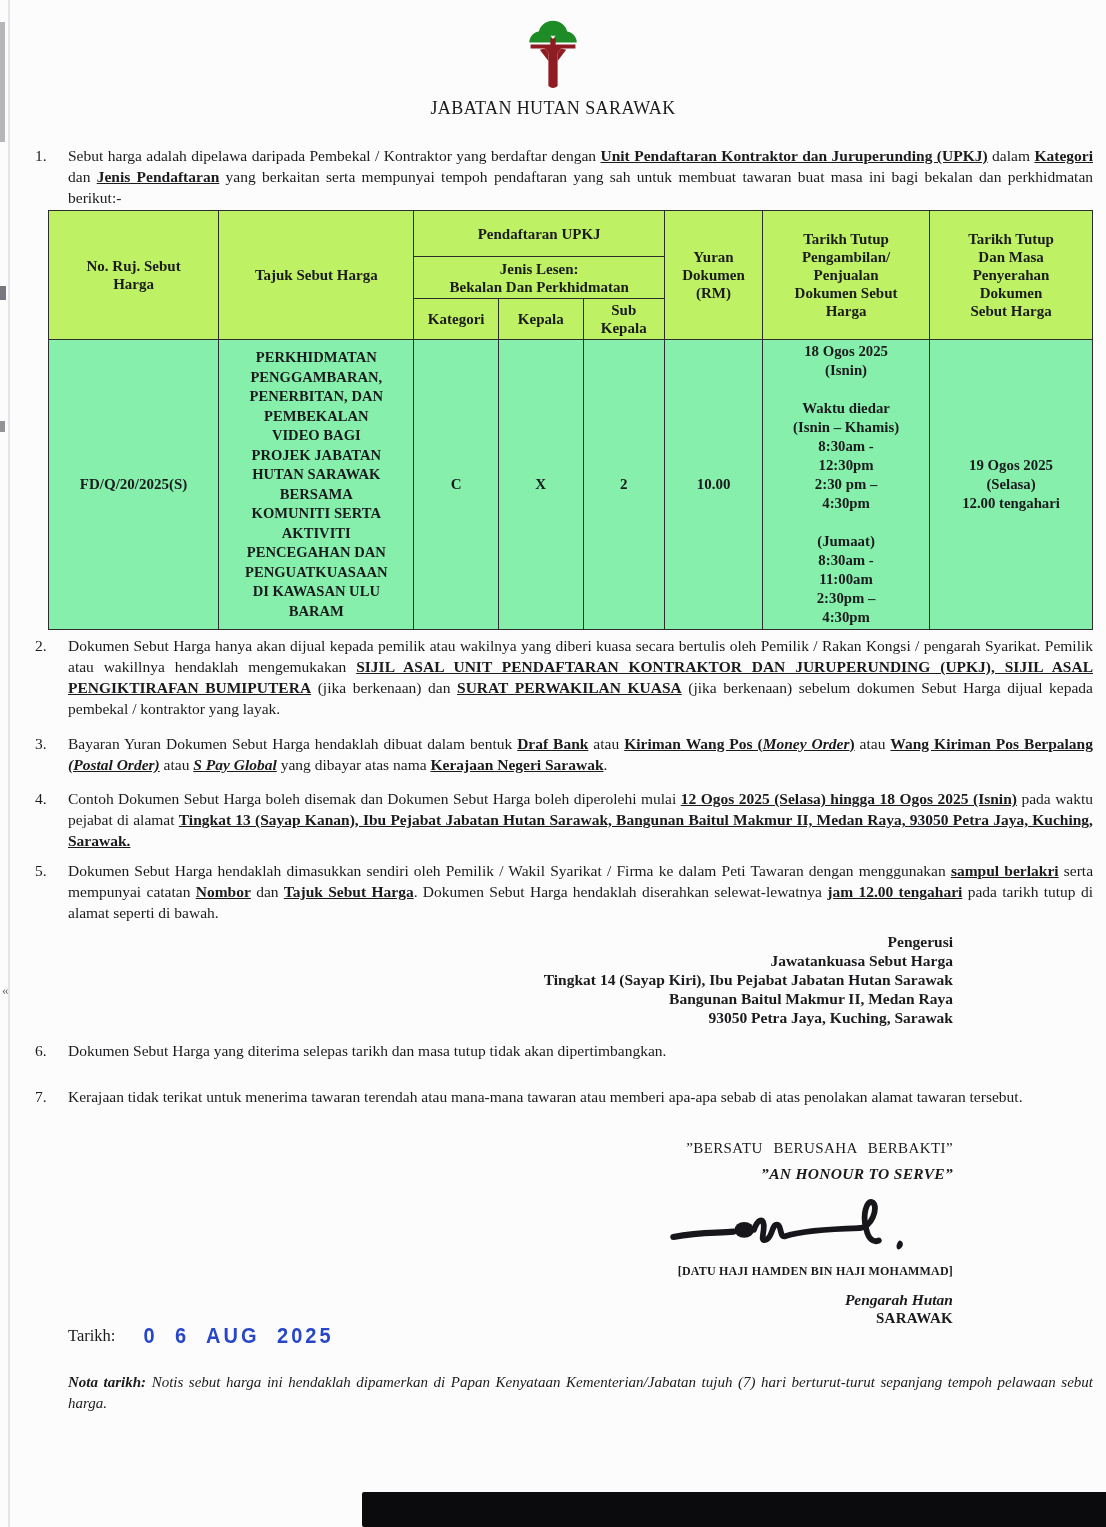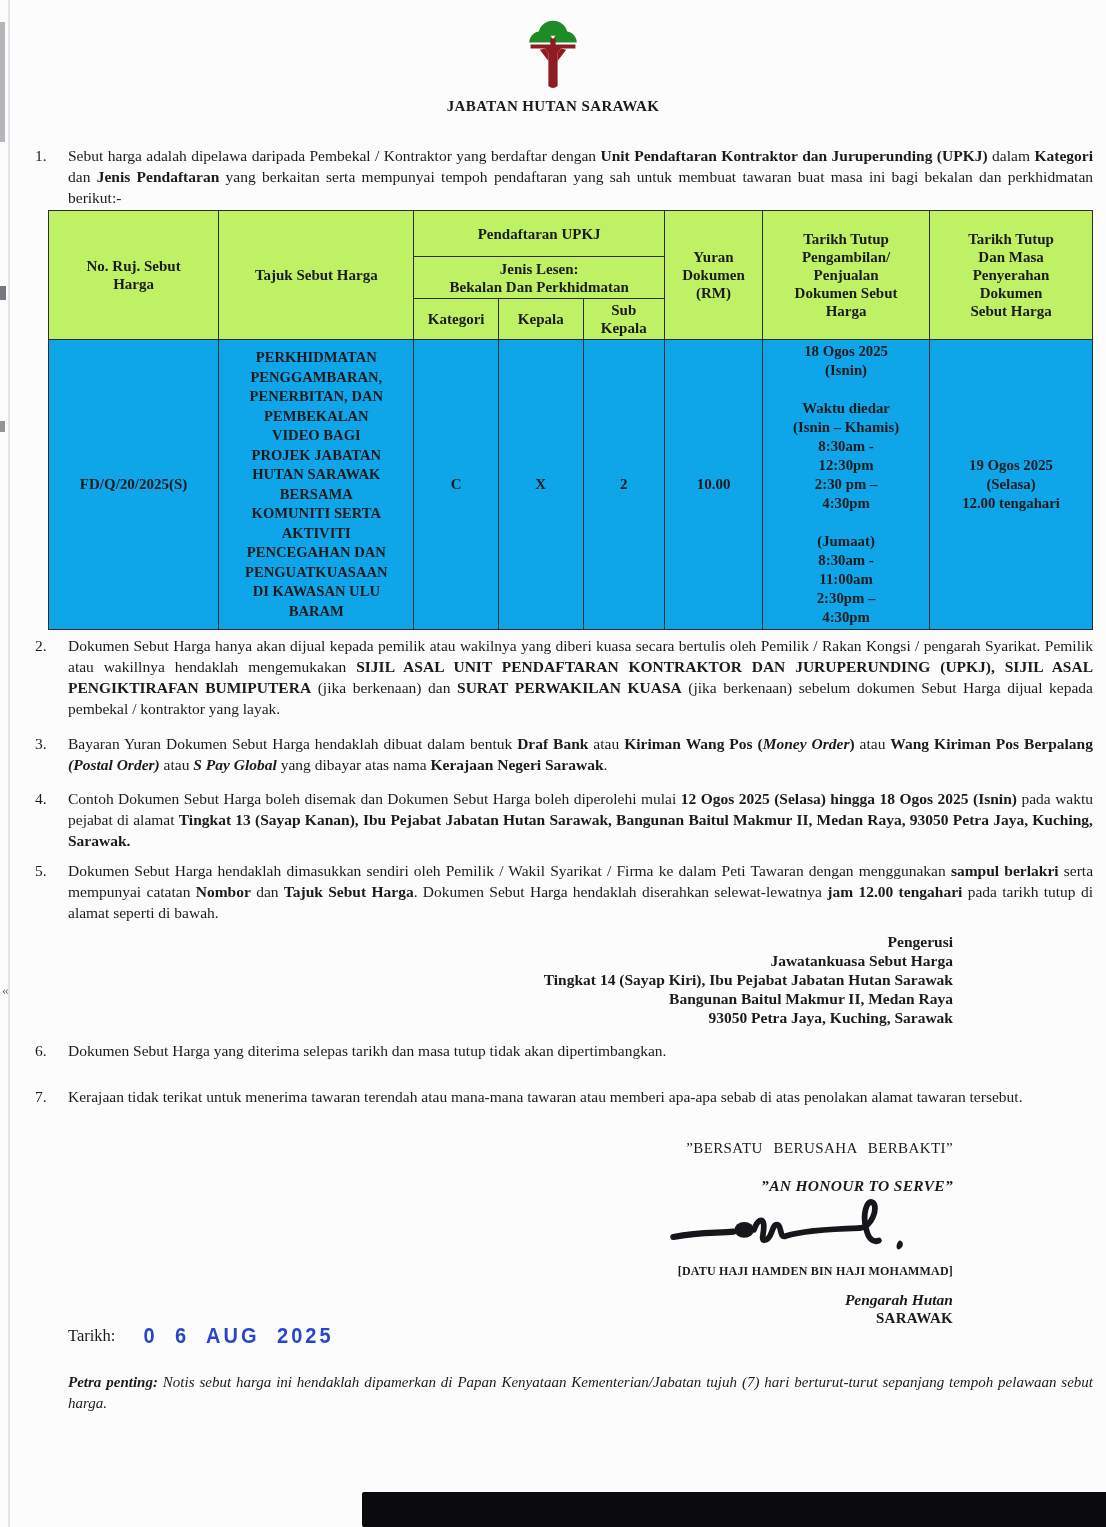--- a/index.html
+++ b/index.html
@@ -16,51 +16,51 @@
   .edge-line{position:absolute;left:8px;top:0;width:2px;height:100%;background:#e4e4e8;}
   .artifact{position:absolute;background:#8f8f96;opacity:.65;}
   .artifact.a1{left:0;top:22px;width:5px;height:120px;}
   .artifact.a2{left:0;top:286px;width:6px;height:14px;opacity:.8;background:#55555c;}
   .artifact.a3{left:0;top:421px;width:5px;height:11px;opacity:.7;background:#66666c;}
   .artifact.a4{left:2px;top:983px;width:10px;height:14px;background:none;opacity:1;color:#5a5a60;font-size:13px;line-height:14px;}
   .bottom-bar{position:absolute;left:362px;top:1492px;width:744px;height:35px;background:#0b0b0d;border-radius:2px 0 0 2px;}
   
   .hdr{position:absolute;top:12px;left:0;width:1106px;text-align:center;}
   .logo{display:block;margin:0 auto 4px auto;}
-  .org{font-size:15px;font-weight:bold;letter-spacing:.4px;}
+  .org{font-size:18px;font-weight:normal;letter-spacing:.4px;}
   .doctitle{font-size:16px;font-weight:bold;letter-spacing:.3px;margin-top:1px;}
   
   .item{position:absolute;left:35px;width:1058px;display:flex;font-size:15.5px;line-height:21px;}
   .item .no{width:33px;flex:0 0 33px;}
   .item .body{flex:1;text-align:justify;}
-  .b{font-weight:bold;}
+  .b{font-weight:bold;text-decoration:underline;}
   .i{font-style:italic;}
   
   .tender-table{
     position:absolute;left:48px;top:210px;width:1045px;height:410px;
     border-collapse:collapse;table-layout:fixed;
     font-size:15px;
   }
   .tender-table th,.tender-table td{
     border:1.6px solid #2d2d30;
     text-align:center;vertical-align:middle;
     padding:2px 3px;
     font-weight:bold;
   }
   .tender-table th{background:#bef264;line-height:18px;}
-  .tender-table td{background:#0ea5e9;}
+  .tender-table td{background:#86efac;}
   .preline{white-space:pre-line;}
   .row-title{font-size:14.6px;line-height:19.5px;}
   .row-dates{font-size:14.8px;line-height:19px;}
   .h-r1{height:46px;} .h-r2{height:42px;} .h-r3{height:40px;}
   
   .centerblock{position:absolute;left:0;width:953px;text-align:right;}
   .address{font-weight:bold;font-size:15.5px;line-height:19px;}
   .motto1{font-weight:normal;font-size:15px;word-spacing:.45em;letter-spacing:.4px;}
-  .motto2{font-weight:bold;font-style:italic;font-size:15.5px;margin-top:20px;letter-spacing:.3px;}
+  .motto2{font-weight:bold;font-style:italic;font-size:15.5px;margin-top:8px;letter-spacing:.3px;}
   .sig-name{font-weight:bold;font-size:12px;letter-spacing:.2px;}
   .sig-title{font-weight:bold;font-size:15.5px;margin-top:12px;font-style:italic;}
   .sig-region{font-weight:bold;font-size:15px;margin-top:1px;letter-spacing:.3px;}
   
   .date-row{position:absolute;left:68px;top:1325px;font-size:16.5px;}
   .stamp{
     display:inline-block;margin-left:28px;
     font-family:"Liberation Sans", sans-serif;
     font-weight:bold;font-size:20px;
     letter-spacing:3px;word-spacing:9px;
@@ -232,18 +232,18 @@
     <div class="sig-name">[DATU HAJI HAMDEN BIN HAJI MOHAMMAD]</div>
     <div class="sig-title">Pengarah Hutan</div>
     <div class="sig-region">SARAWAK</div>
   </div>
 
   <div class="date-row">
     <span>Tarikh:</span><span class="stamp">0 6  AUG  2025</span>
   </div>
 
   <div class="note-row">
-    <span class="lbl">Petra penting:</span><span> Notis sebut harga ini hendaklah dipamerkan di Papan Kenyataan Kementerian/Jabatan tujuh (7) hari berturut-turut sepanjang tempoh pelawaan sebut harga.</span>
+    <span class="lbl">Nota tarikh:</span><span> Notis sebut harga ini hendaklah dipamerkan di Papan Kenyataan Kementerian/Jabatan tujuh (7) hari berturut-turut sepanjang tempoh pelawaan sebut harga.</span>
   </div>
 
   <div class="bottom-bar"></div>
 
 </div>
 
 </body></html>

